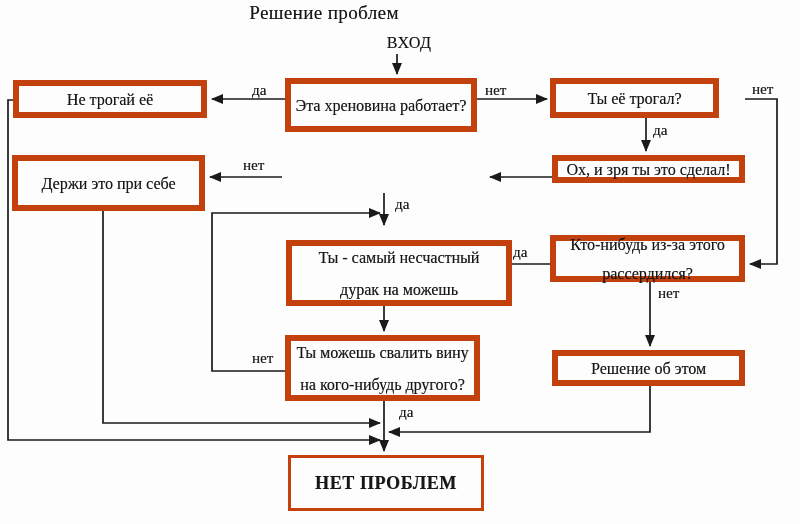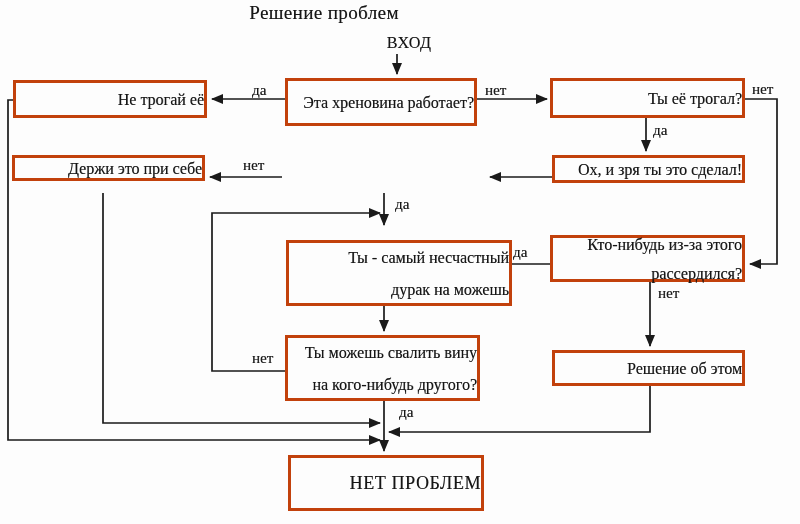--- a/index.html
+++ b/index.html
@@ -18,32 +18,32 @@
     text-align:center; font-size:19px; letter-spacing:0.4px;
   }
   .entry-label {
     position:absolute; top:34px; left:383px; width:52px;
     text-align:center; font-size:16px; letter-spacing:0.5px;
   }
   svg.wires { position:absolute; top:0; left:0; width:800px; height:524px; }
   svg.wires path { fill:none; stroke:#1a1a1a; stroke-width:1.7; }
   .node {
     position:absolute;
-    border:3px solid #c2410c;
+    border:6px solid #c2410c;
     background:#fdfdfd;
     display:flex; flex-direction:column;
-    align-items:flex-end; justify-content:center;
+    align-items:center; justify-content:center;
     text-align:center;
     font-size:16px; line-height:19px;
   }
   .node.gap-lg { row-gap:13px; }
   .node.gap-sm { row-gap:10px; }
   .node.terminal {
     border-width:3px;
-    font-weight:normal; font-size:18px;
+    font-weight:bold; font-size:18px;
     row-gap:7px; letter-spacing:0.6px;
   }
   .edge-label {
     position:absolute; font-size:15px; line-height:15px; white-space:nowrap;
   }
 </style>
 </head>
 <body>
 
 <div class="canvas">
@@ -72,29 +72,29 @@
     <path d="M650,385 L650,432 L389,432" marker-end="url(#arrow)"></path>
     <path d="M103,193 L103,423 L380,423" marker-end="url(#arrow)"></path>
     <path d="M13,100 L8,100 L8,440 L380,440" marker-end="url(#arrow)"></path>
     <path d="M384,400 L384,451" marker-end="url(#arrow)"></path>
   </svg>
 
   <div class="node" style="left:13px;top:80px;width:194px;height:38px">
     <span>Не трогай её</span>
   </div>
 
-  <div class="node" style="left:285px;top:78px;width:192px;height:48px">
+  <div class="node" style="left:285px;top:78px;width:192px;height:54px">
     <span>Эта хреновина работает?</span>
   </div>
 
-  <div class="node" style="left:550px;top:78px;width:195px;height:40px">
+  <div class="node" style="left:550px;top:78px;width:169px;height:40px">
     <span>Ты её трогал?</span>
   </div>
 
-  <div class="node" style="left:12px;top:155px;width:193px;height:26px">
+  <div class="node" style="left:12px;top:155px;width:193px;height:56px">
     <span>Держи это при себе</span>
   </div>
 
 
   <div class="node" style="left:552px;top:155px;width:193px;height:28px">
     <span>Ох, и зря ты это сделал!</span>
   </div>
 
   <div class="node gap-lg" style="left:286px;top:240px;width:226px;height:66px">
     <span>Ты - самый несчастный</span>

